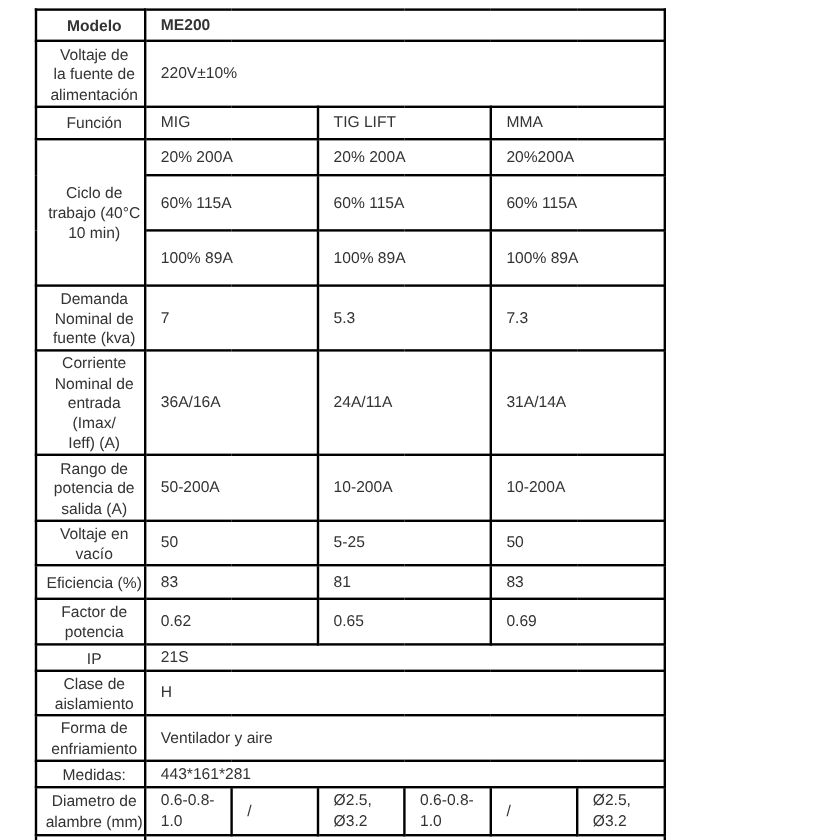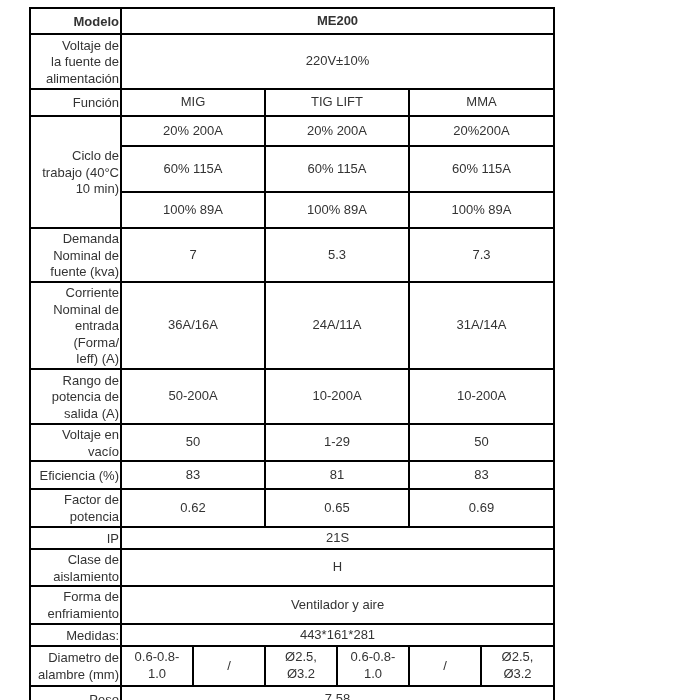--- a/index.html
+++ b/index.html
@@ -28,27 +28,27 @@
     line-height: 1.28;
     color: #333333;
   }
   table.spec td {
     border: 2px solid #000000;
     vertical-align: middle;
     background: #ffffff;
     overflow: visible;
   }
   td.lbl {
-    text-align: right;
+    text-align: center;
     padding: 2px 1px 0 7px;
     white-space: pre-line;
   }
   td.val {
-    text-align: center;
-    padding: 2px 1px;
+    text-align: left;
+    padding: 2px 12px;
     white-space: pre-line;
   }
   tr.bold td { font-weight: bold; }
 </style>
 </head>
 <body>
 
 <div class="page">
   <table class="spec">
     <colgroup>
@@ -87,59 +87,59 @@
 10 min)</td>
       <td class="val" colspan="2">20% 200A</td>
       <td class="val" colspan="2">20% 200A</td>
       <td class="val" colspan="2">20%200A</td>
     </tr>
     <tr style="height:46px">
       <td class="val" colspan="2">60% 115A</td>
       <td class="val" colspan="2">60% 115A</td>
       <td class="val" colspan="2">60% 115A</td>
     </tr>
-    <tr style="height:36px">
+    <tr style="height:46px">
       <td class="val" colspan="2">100% 89A</td>
       <td class="val" colspan="2">100% 89A</td>
       <td class="val" colspan="2">100% 89A</td>
     </tr>
 
     <tr style="height:52px">
       <td class="lbl">Demanda
 Nominal de
 fuente (kva)</td>
       <td class="val" colspan="2">7</td>
       <td class="val" colspan="2">5.3</td>
       <td class="val" colspan="2">7.3</td>
     </tr>
 
     <tr style="height:68px">
       <td class="lbl">Corriente
 Nominal de
-entrada (Forma/
+entrada (Imax/
 Ieff) (A)</td>
       <td class="val" colspan="2">36A/16A</td>
       <td class="val" colspan="2">24A/11A</td>
       <td class="val" colspan="2">31A/14A</td>
     </tr>
 
     <tr style="height:55px">
       <td class="lbl">Rango de
 potencia de
 salida (A)</td>
       <td class="val" colspan="2">50-200A</td>
       <td class="val" colspan="2">10-200A</td>
       <td class="val" colspan="2">10-200A</td>
     </tr>
 
     <tr style="height:36px">
       <td class="lbl">Voltaje en
 vacío</td>
       <td class="val" colspan="2">50</td>
-      <td class="val" colspan="2">1-29</td>
+      <td class="val" colspan="2">5-25</td>
       <td class="val" colspan="2">50</td>
     </tr>
 
     <tr style="height:28px">
       <td class="lbl">Eficiencia (%)</td>
       <td class="val" colspan="2">83</td>
       <td class="val" colspan="2">81</td>
       <td class="val" colspan="2">83</td>
     </tr>
 

